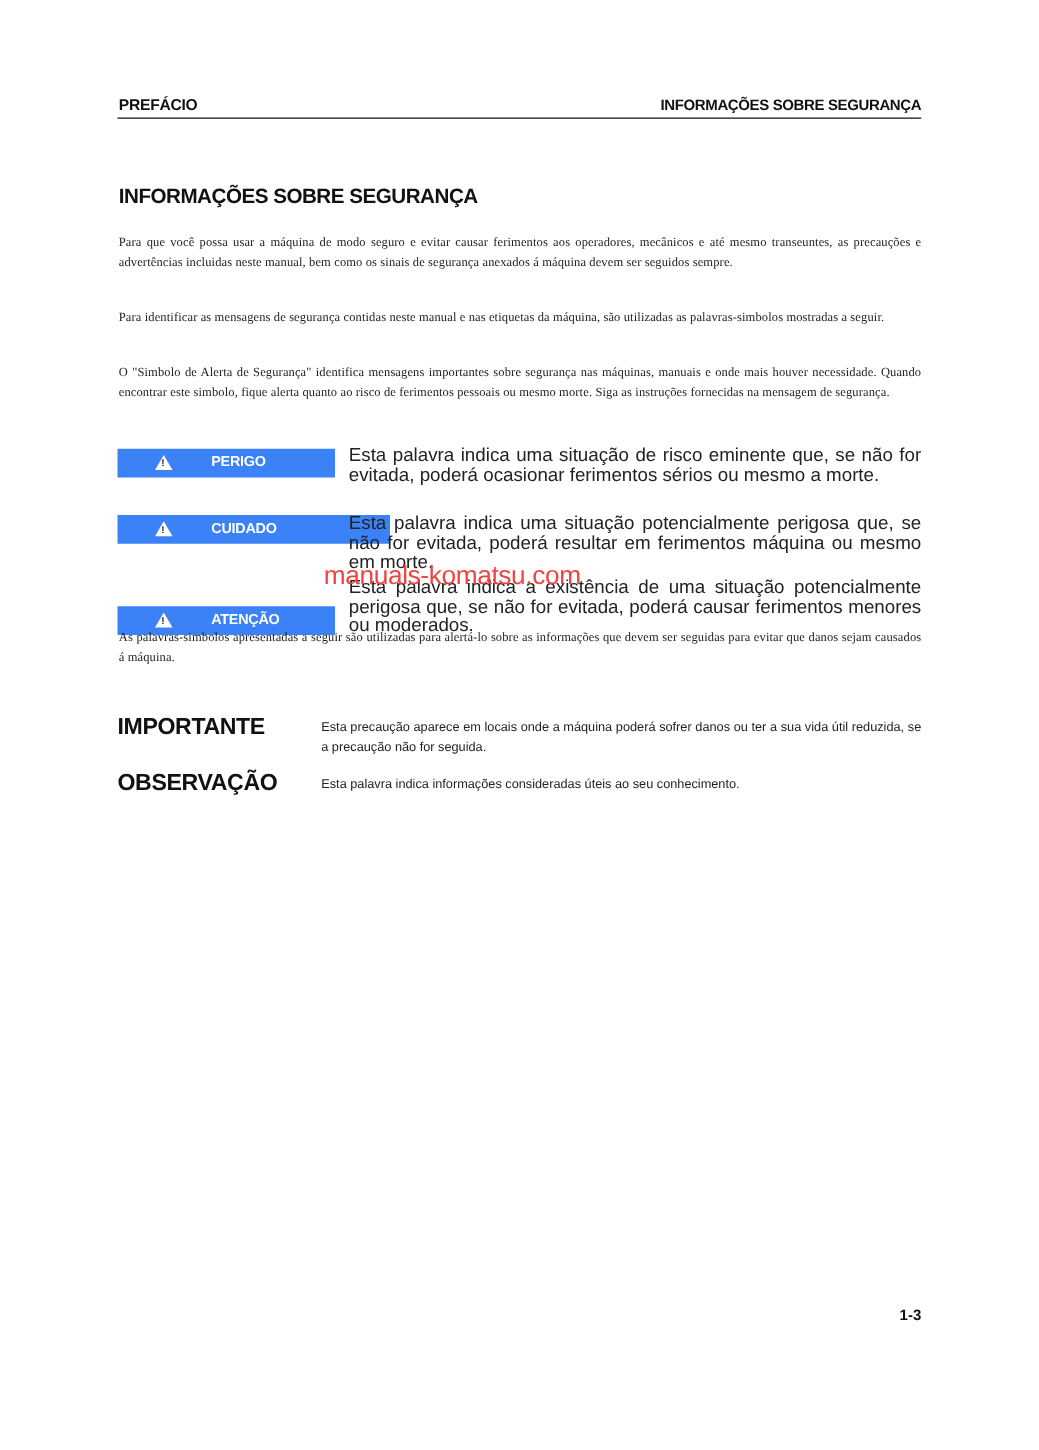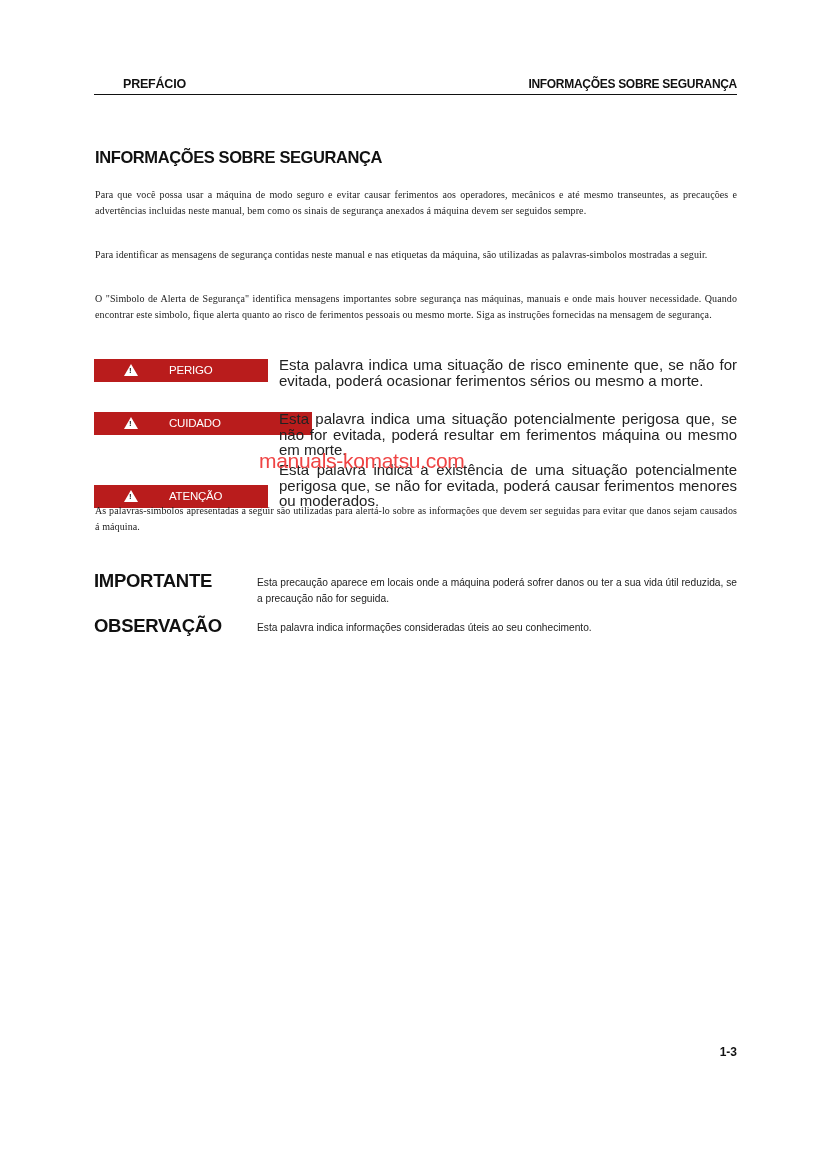--- a/index.html
+++ b/index.html
@@ -1,25 +1,25 @@
 <!DOCTYPE html>
 <html><head>
 <meta charset="utf-8">
 <style>
   html, body { margin:0; padding:0; background:#ffffff; }
   body { width:831px; height:1160px; position:relative; overflow:hidden;
          font-family:"Liberation Sans", sans-serif; color:#111; }
-  .hdr-left { position:absolute; left:95px; top:77px; font-size:12.5px; font-weight:bold; letter-spacing:-0.2px;margin-left:28px; }
+  .hdr-left { position:absolute; left:95px; top:77px; font-size:12.5px; font-weight:bold; letter-spacing:-0.2px; }
   .hdr-right { position:absolute; right:94px; top:77px; font-size:12px; font-weight:bold; letter-spacing:-0.3px; }
   .hdr-rule { position:absolute; left:94px; width:643px; top:94px; height:1px; background:#111; }
   .title { position:absolute; left:95px; top:148px; font-size:16.5px; font-weight:bold; letter-spacing:-0.4px; }
   .para { position:absolute; left:95px; width:642px; font-size:10px; line-height:15.5px;
           text-align:justify; letter-spacing:0.1px; color:#222;font-family:Liberation Serif, serif; }
-  .sigbox { position:absolute; left:94px; width:174px; height:23px; background:#b91c1c; color:#fff;
-            font-size:11.5px; font-weight:normal; display:flex; align-items:center; }
+  .sigbox { position:absolute; left:94px; width:174px; height:23px; background:#3b82f6; color:#fff;
+            font-size:11.5px; font-weight:bold; display:flex; align-items:center; }
   .sigbox .ico { position:absolute; left:30px; top:5px; width:0; height:0;
                  border-left:7px solid transparent; border-right:7px solid transparent;
                  border-bottom:12px solid #fff; }
   .sigbox .ico::after { content:"!"; position:absolute; left:-2px; top:2px; font-size:8px; color:#1f1f1f; font-weight:bold; }
   .sigbox .lbl { position:absolute; left:75px; top:5px; letter-spacing:-0.2px; }
   .sigtext { position:absolute; left:279px; width:458px; font-size:15px; line-height:15.5px;
              text-align:justify; color:#222; }
   .watermark { position:absolute; left:259px; top:449px; font-size:21px; color:#ef4444; letter-spacing:-0.3px; }
   .bigword { position:absolute; left:94px; font-size:18.5px; font-weight:bold; letter-spacing:-0.3px; }
   .bigtext { position:absolute; left:257px; width:480px; font-size:10.2px; line-height:15.5px; color:#222; text-align:justify; }

